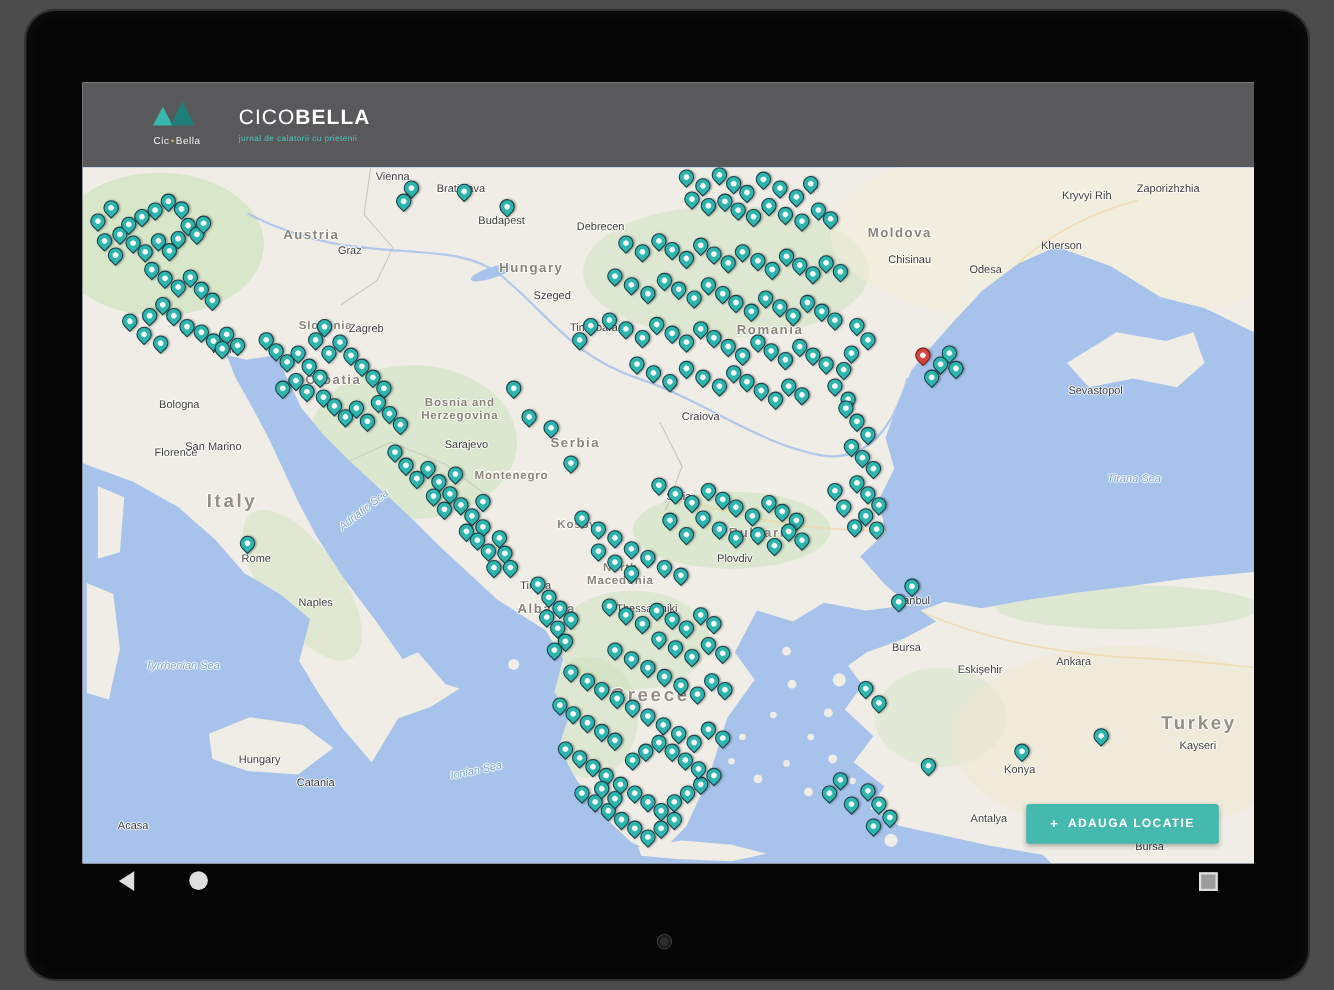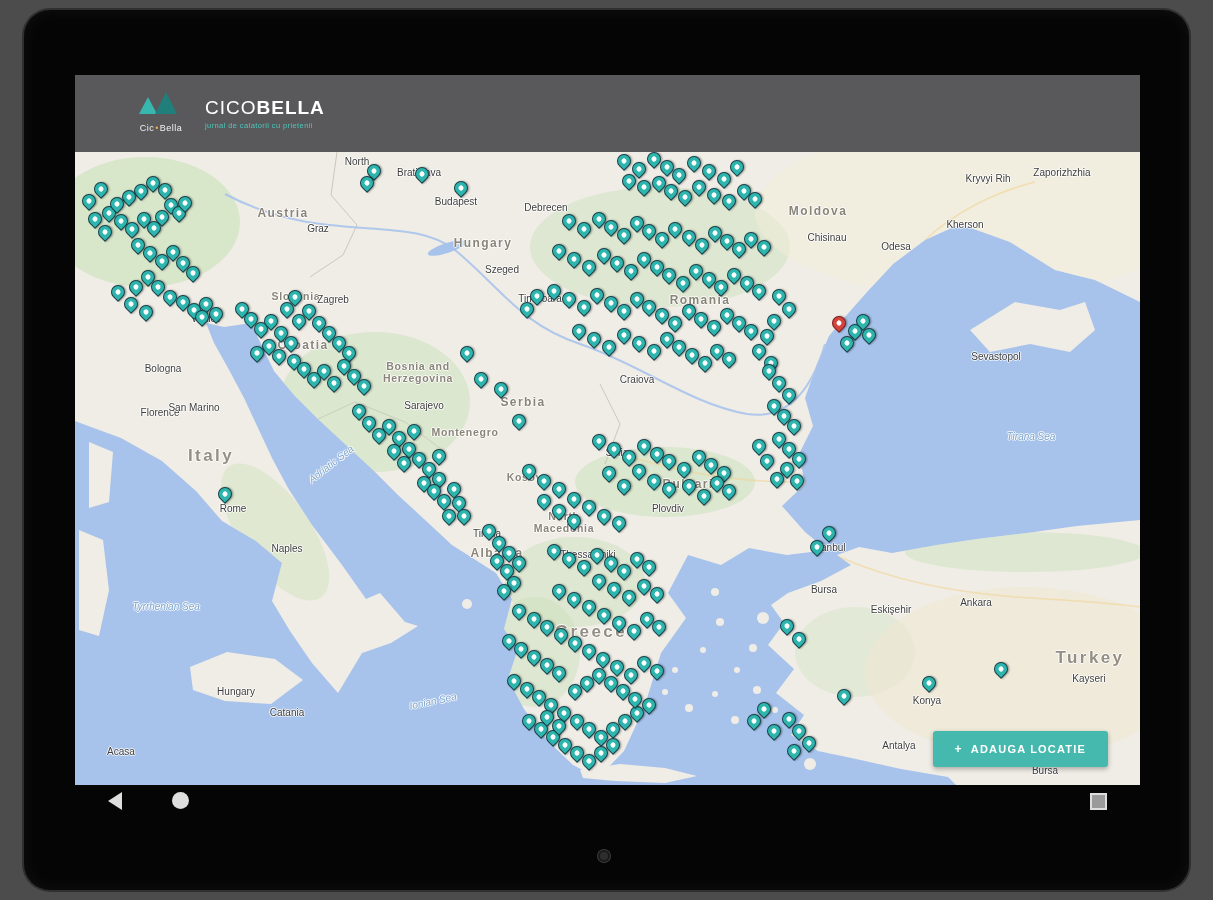--- a/index.html
+++ b/index.html
@@ -3,21 +3,21 @@
 <meta charset="utf-8">
 <style>
   html,body{margin:0;padding:0;background:#4c4c4c;font-family:"Liberation Sans",sans-serif;}
   .stage{position:relative;width:1213px;height:900px;background:#4c4c4c;overflow:hidden;}
   .tablet{position:absolute;left:24px;top:10px;width:1165px;height:880px;background:#050505;
           border-radius:26px;box-shadow:0 0 0 2px #303030, inset 0 0 18px rgba(255,255,255,.05);}
   .screen{position:absolute;left:51px;top:65px;width:1065px;height:710px;background:#fff;overflow:hidden;}
 
   
   .site-header{position:relative;height:77px;background:#59595b;display:flex;align-items:center;padding-left:58px;box-sizing:border-box;}
-  .logo{position:relative;width:56px;height:50px;margin-right:16px;}
+  .logo{position:relative;width:56px;height:50px;margin-right:28px;}
   .tri{position:absolute;width:0;height:0;}
   .tri-a{left:6px;top:8px;border-left:9px solid transparent;border-right:9px solid transparent;border-bottom:17px solid #38b7ae;}
   .tri-b{left:22px;top:3px;border-left:11px solid transparent;border-right:11px solid transparent;border-bottom:22px solid #207f7a;}
   .logo-word{position:absolute;left:0;bottom:6px;width:100%;text-align:center;font-size:9px;color:#f2f2f2;letter-spacing:.5px;}
   .logo-dot{color:#f0a63c;font-size:9px;padding:0 1px;}
   .brand-top{font-size:19px;color:#ffffff;letter-spacing:1px;line-height:1;}
   .b-light{font-weight:300;}
   .b-bold{font-weight:700;}
   .brand-sub{font-size:7.5px;color:#4cc6bc;letter-spacing:.4px;margin-top:4px;}
   .main-nav{display:flex;gap:48px;margin-left:88px;}
@@ -148,21 +148,21 @@
             <div class="lbl country-sm" style="left: 221px; top: 144px;">Slovenia</div>
             <div class="lbl country-sm" style="left: 343px; top: 220px;">Bosnia and
 Herzegovina</div>
             <div class="lbl country-sm" style="left: 390px; top: 280px;">Montenegro</div>
             <div class="lbl country-sm" style="left: 453px; top: 325px;">Kosovo</div>
             <div class="lbl country-sm" style="left: 489px; top: 370px;">North
 Macedonia</div>
             <div class="lbl country-lg" style="left: 136px; top: 304px;">Italy</div>
             <div class="lbl country-lg" style="left: 516px; top: 480px;">Greece</div>
             <div class="lbl country-lg" style="left: 1015px; top: 506px;">Turkey</div>
-            <div class="lbl city" style="left: 282px; top: 9px;">North</div>
+            <div class="lbl city" style="left: 282px; top: 9px;">Vienna</div>
             <div class="lbl city" style="left: 344px; top: 20px;">Bratislava</div>
             <div class="lbl city" style="left: 381px; top: 49px;">Budapest</div>
             <div class="lbl city" style="left: 243px; top: 76px;">Graz</div>
             <div class="lbl city" style="left: 258px; top: 147px;">Zagreb</div>
             <div class="lbl city" style="left: 471px; top: 55px;">Debrecen</div>
             <div class="lbl city" style="left: 427px; top: 117px;">Szeged</div>
             <div class="lbl city" style="left: 465px; top: 146px;">Timisoara</div>
             <div class="lbl city" style="left: 562px; top: 227px;">Craiova</div>
             <div class="lbl city" style="left: 349px; top: 253px;">Sarajevo</div>
             <div class="lbl city" style="left: 542px; top: 300px;">Sofia</div>

